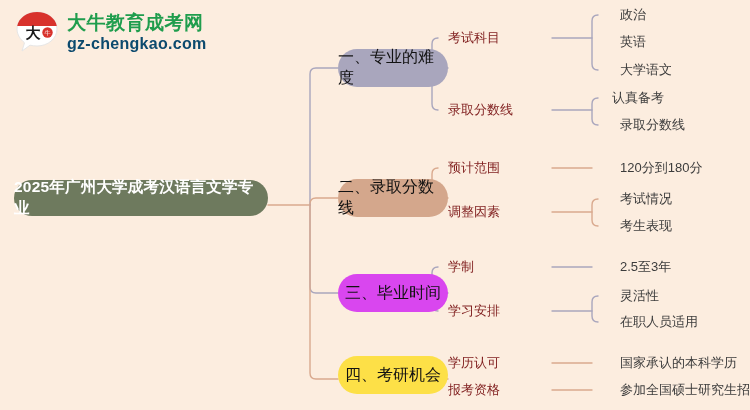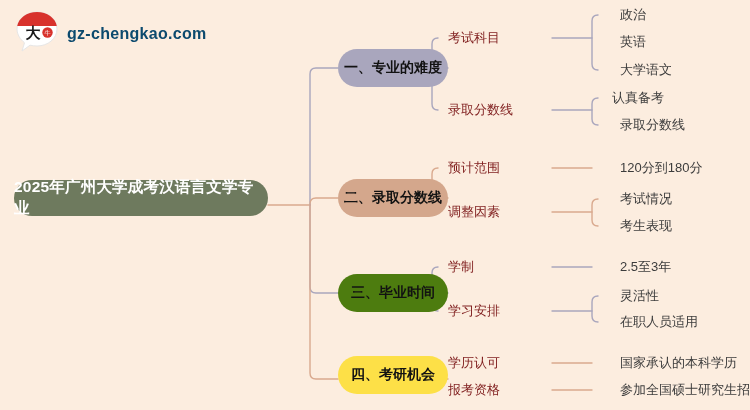--- a/index.html
+++ b/index.html
@@ -85,22 +85,22 @@
   }
   
   .branch-node {
     position: absolute;
     width: 110px;
     height: 38px;
     border-radius: 19px;
     display: flex;
     align-items: center;
     justify-content: center;
-    font-size: 14px;
-    font-weight: bold;
+    font-size: 16px;
+    font-weight: normal;
     color: #121212;
     box-sizing: border-box;
   }
   
   .lvl2 {
     position: absolute;
     font-size: 13px;
     color: #7f1d1d;
     white-space: nowrap;
     transform: translateY(-50%);
@@ -160,20 +160,21 @@
     <div class="logo-mark">
       <svg width="46" height="46" viewBox="0 0 46 46">
         <path d="M23 3 C34 3 43 10.5 43 20 C43 29.5 34 37 23 37 C20.5 37 18.2 36.7 16 36.2 L8 42 L10.5 33.8 C6.5 30.5 3 25.8 3 20 C3 10.5 12 3 23 3 Z" fill="#ffffff" stroke="#e6e6e6" stroke-width="1"></path>
         <path d="M23 3 C33 3 41.6 9.2 42.8 17 L3.2 17 C4.4 9.2 13 3 23 3 Z" fill="#d8322c"></path>
         <circle cx="33.5" cy="23.5" r="5.2" fill="#d8322c"></circle>
         <text x="33.5" y="26" font-size="6" fill="#ffffff" text-anchor="middle" font-family="'Liberation Sans', sans-serif">牛</text>
         <text x="19" y="29" font-size="15" fill="#1a1a1a" text-anchor="middle" font-family="'Liberation Sans', sans-serif" font-weight="bold">大</text>
       </svg>
     </div>
     <div class="logo-text">
+      <div class="logo-title">大牛教育成考网</div>
       <div class="logo-sub">gz-chengkao.com</div>
     </div>
   </div>
 
   <div class="root-node">
     <span>2025年广州大学成考汉语言文学专业</span>
   </div>
 
   <div id="nodes">
       <div class="branch-node" style="left: 338px; top: 49px; background: rgb(169, 166, 189);">
@@ -187,21 +188,21 @@
       <div class="lvl3" style="left: 592px; top: 98px; font-family: Liberation Serif, serif;">认真备考</div>
       <div class="lvl3" style="left: 600px; top: 125px;">录取分数线</div>
       <div class="branch-node" style="left: 338px; top: 179px; background: rgb(212, 167, 140);">
         <span>二、录取分数线</span>
       </div>
       <div class="lvl2" style="left: 448px; top: 168px;">预计范围</div>
       <div class="lvl3" style="left: 600px; top: 168px;">120分到180分</div>
       <div class="lvl2" style="left: 448px; top: 212px;">调整因素</div>
       <div class="lvl3" style="left: 600px; top: 199px;">考试情况</div>
       <div class="lvl3" style="left: 600px; top: 226px;">考生表现</div>
-      <div class="branch-node" style="left: 338px; top: 274px; background: #4d7c0f;">
+      <div class="branch-node" style="left: 338px; top: 274px; background: #d946ef;">
         <span>三、毕业时间</span>
       </div>
       <div class="lvl2" style="left: 448px; top: 267px;">学制</div>
       <div class="lvl3" style="left: 600px; top: 267px;">2.5至3年</div>
       <div class="lvl2" style="left: 448px; top: 311px;">学习安排</div>
       <div class="lvl3" style="left: 600px; top: 296px;">灵活性</div>
       <div class="lvl3" style="left: 600px; top: 322px;">在职人员适用</div>
       <div class="branch-node" style="left: 338px; top: 356px; background: #fde047;">
         <span>四、考研机会</span>
       </div>

